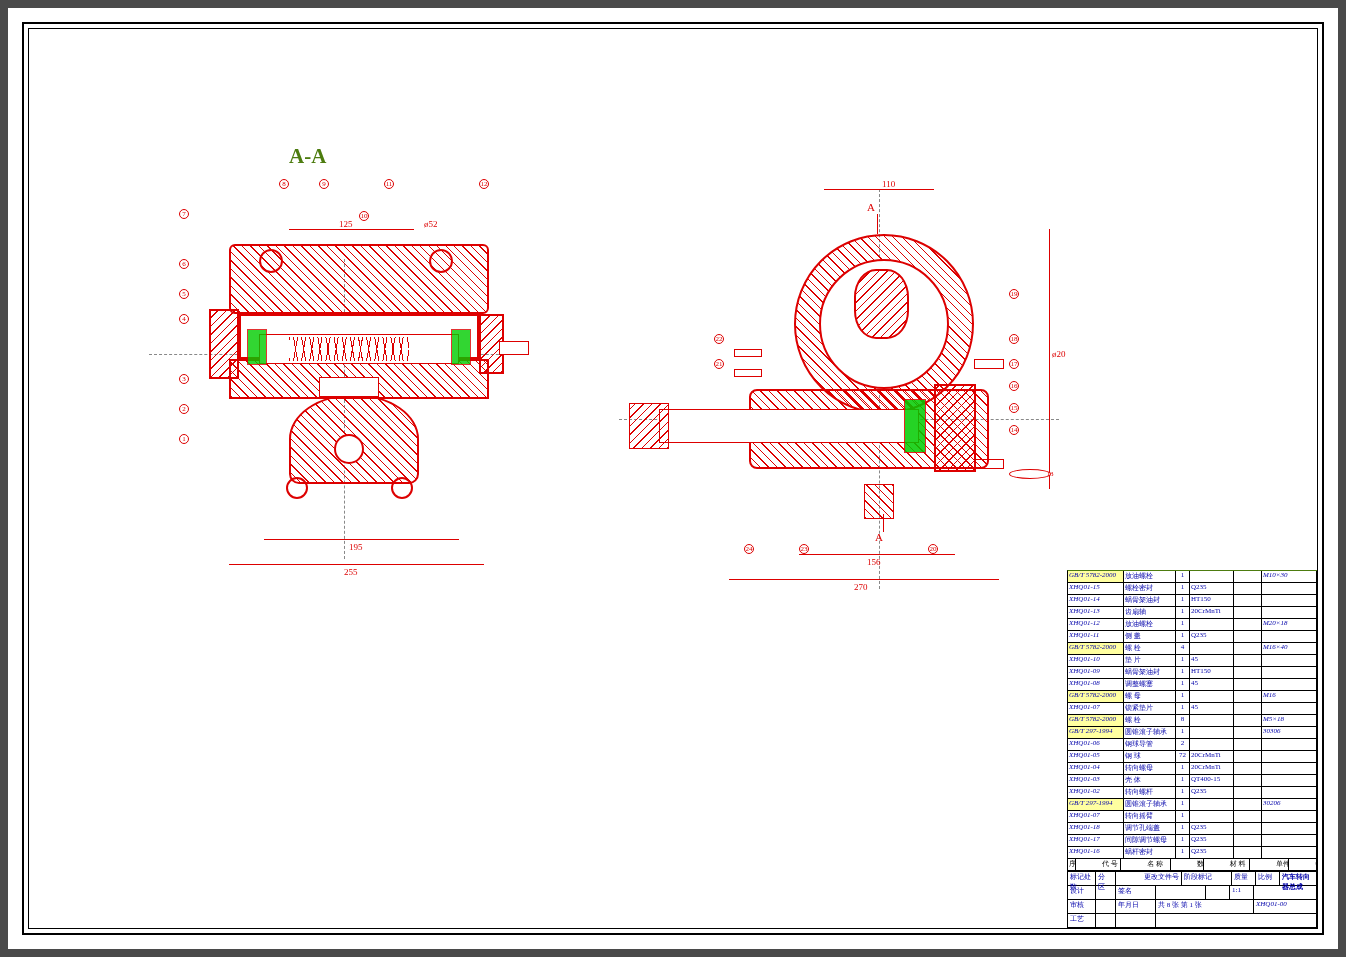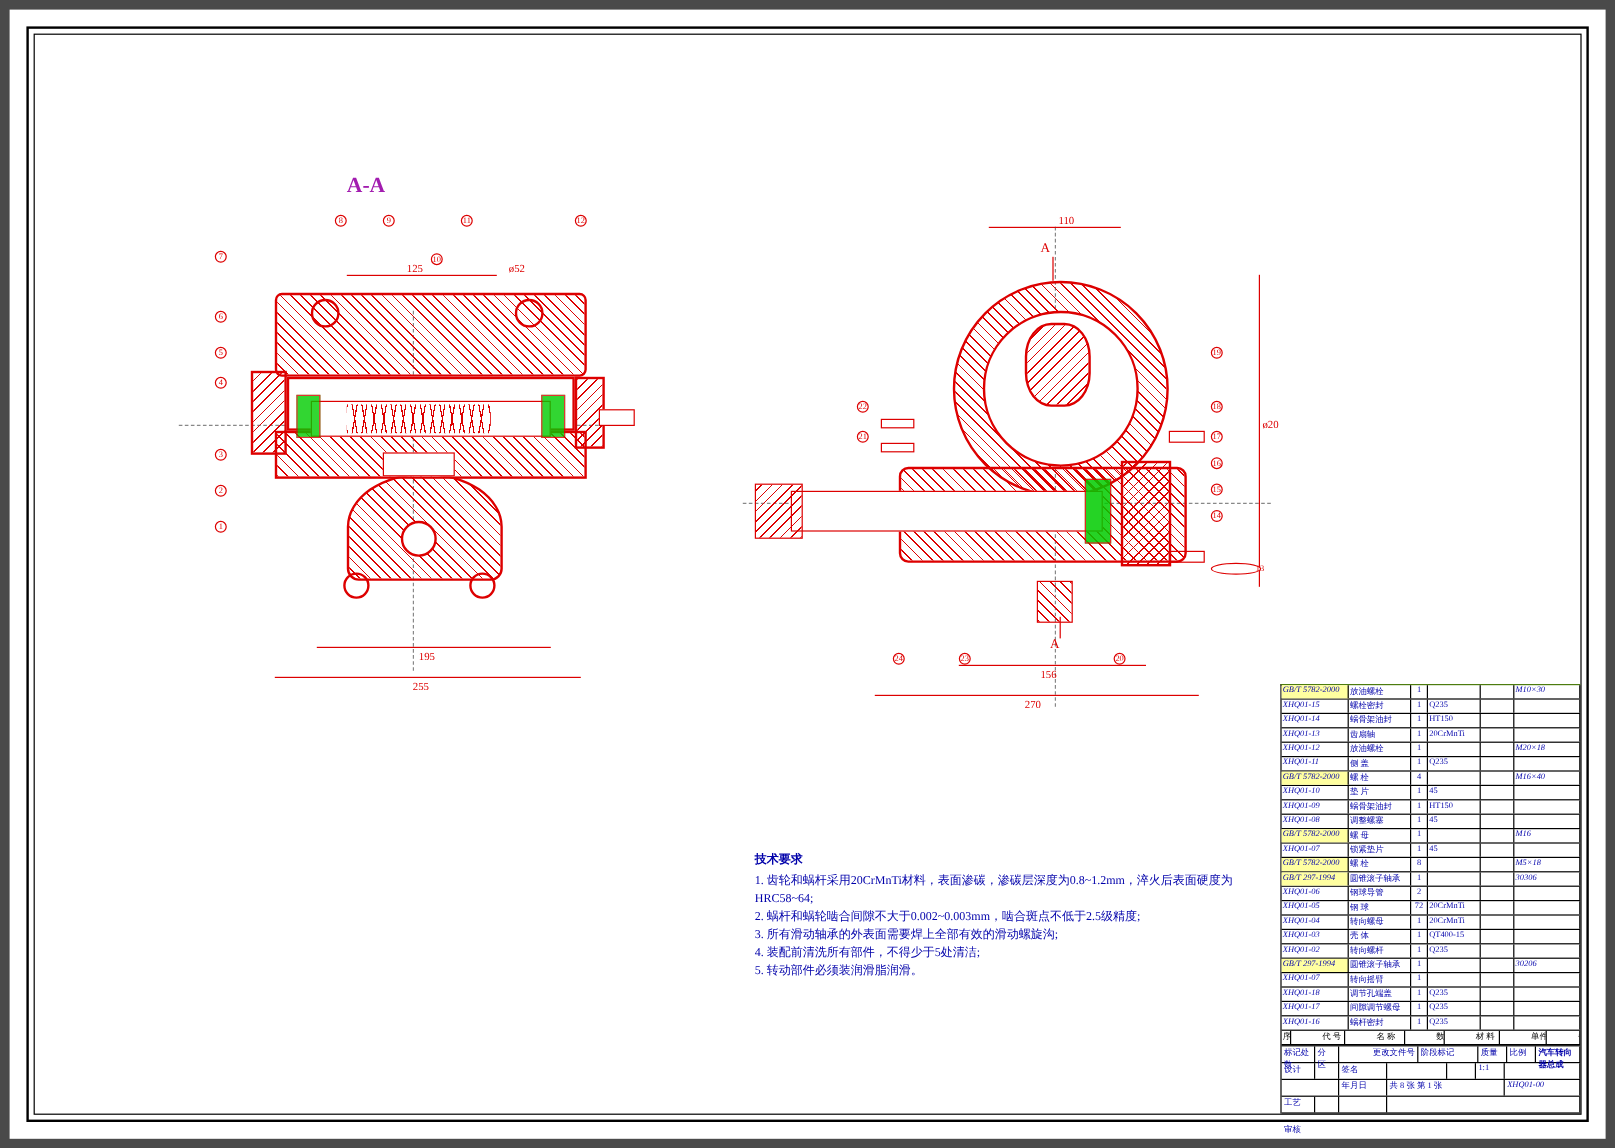--- a/index.html
+++ b/index.html
@@ -6,21 +6,21 @@
   body { width:1346px; height:957px; background:#4a4a4a; font-family:"SimSun", serif; position:relative; overflow:hidden; }
   .sheet { position:absolute; left:8px; top:8px; right:8px; bottom:8px; background:#fff; }
   .frame { position:absolute; inset:14px; border:2px solid #000; }
   .frame-inner { position:absolute; inset:4px; border:1px solid #000; }
 
   
   .view { position:absolute; }
   .view-left { left:140px; top:130px; width:355px; height:420px; }
   .view-right { left:600px; top:130px; width:440px; height:430px; }
 
-  .section-label { position:absolute; color:#a21caf; font-size:18px; font-weight:bold; }
+  .section-label { position:absolute; color:#4d7c0f; font-size:21px; font-weight:bold; }
 
   .housing { position:absolute; border:2px solid #d00; }
   .hatch { background:repeating-linear-gradient(45deg,#d00 0,#d00 1px,transparent 1px,transparent 6px); }
   .hatch2 { background:repeating-linear-gradient(-45deg,#d00 0,#d00 1px,transparent 1px,transparent 6px); }
   .green { background:#0c0; }
   .centerline-h { position:absolute; height:0; border-top:1px dashed #888; }
   .centerline-v { position:absolute; width:0; border-left:1px dashed #888; }
   .dim { position:absolute; color:#d00; font-size:9px; }
   .dim-line-h { position:absolute; border-top:1px solid #d00; height:0; }
   .dim-line-v { position:absolute; border-left:1px solid #d00; width:0; }
@@ -155,28 +155,20 @@
         <div class="balloon" style="left:380px; top:266px;">14</div>
         <div class="balloon" style="left:380px; top:310px;padding-left:40px;">13</div>
         <div class="balloon" style="left:85px; top:175px;">22</div>
         <div class="balloon" style="left:85px; top:200px;">21</div>
         <div class="balloon" style="left:115px; top:385px;">24</div>
         <div class="balloon" style="left:170px; top:385px;">23</div>
         <div class="balloon" style="left:299px; top:385px;">20</div>
         <div class="balloon" style="left:380px; top:175px;">18</div>
       </div>
 
-      <div class="notes">
-        <div class="title">技术要求</div>
-        <div>1. 齿轮和蜗杆采用20CrMnTi材料，表面渗碳，渗碳层深度为0.8~1.2mm，淬火后表面硬度为HRC58~64;</div>
-        <div>2. 蜗杆和蜗轮啮合间隙不大于0.002~0.003mm，啮合斑点不低于2.5级精度;</div>
-        <div>3. 所有滑动轴承的外表面需要焊上全部有效的滑动螺旋沟;</div>
-        <div>4. 装配前清洗所有部件，不得少于5处清洁;</div>
-        <div>5. 转动部件必须装润滑脂润滑。</div>
-      </div>
 
       <div class="titleblock">
         <div id="bom-list">
             <div class="bom-row">
               <div class="c-code std-code">GB/T 5782-2000</div>
               <div class="c-name">放油螺栓</div>
               <div class="c-qty">1</div>
               <div class="c-mat"></div>
               <div class="c-unit"></div>
               <div class="c-note">M10×30</div>
@@ -389,21 +381,21 @@
           <div class="row">
             <div style="width:28px;">设计</div>
             <div style="width:20px;"></div>
             <div style="width:40px;">签名</div>
             <div style="width:50px;"></div>
             <div style="width:24px;"></div>
             <div style="width:24px;">1:1</div>
             <div style="flex:1;"></div>
           </div>
           <div class="row">
-            <div style="width:28px;margin-top:36px;">审核</div>
+            <div style="width:28px;">审核</div>
             <div style="width:20px;"></div>
             <div style="width:40px;">年月日</div>
             <div style="width:98px;">共 8 张  第 1 张</div>
             <div style="flex:1;" class="tb-num">XHQ01-00</div>
           </div>
           <div class="row">
             <div style="width:28px;">工艺</div>
             <div style="width:20px;"></div>
             <div style="width:40px;"></div>
             <div style="flex:1;"></div>

